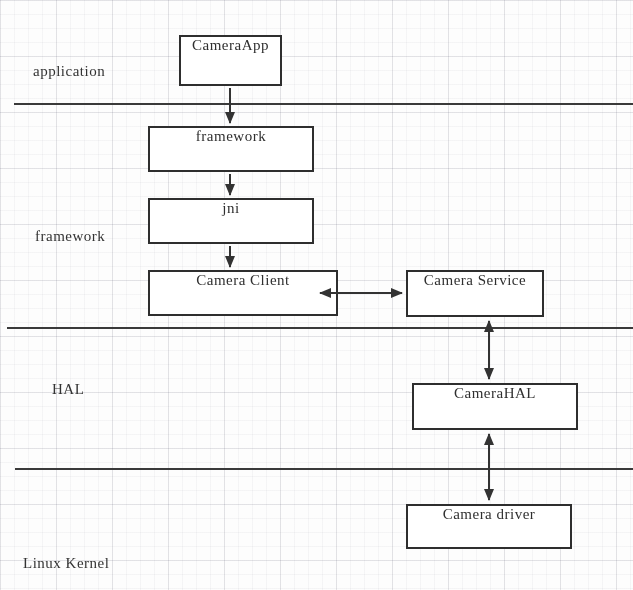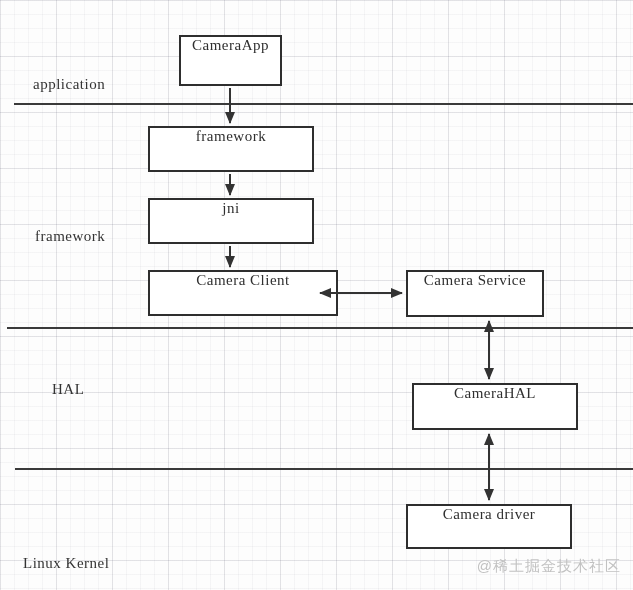--- a/index.html
+++ b/index.html
@@ -58,21 +58,21 @@
 </style>
 </head>
 <body>
 
 <div class="canvas">
 
   <div class="layer-line" style="top:103px; left:14px; width:619px;"></div>
   <div class="layer-line" style="top:327px; left:7px; width:626px;"></div>
   <div class="layer-line" style="top:468px; left:15px; width:618px;"></div>
 
-  <span class="layer-label" style="left:33px; top:76px;">application</span>
+  <span class="layer-label" style="left:33px; top:63px;">application</span>
   <span class="layer-label" style="left:35px; top:228px;">framework</span>
   <span class="layer-label" style="left:52px; top:381px;">HAL</span>
   <span class="layer-label" style="left:23px; top:518px;margin-top:37px;">Linux Kernel</span>
 
   <div class="node" style="left:179px; top:35px;  width:103px; height:51px;">
     <span>CameraApp</span>
   </div>
   <div class="node" style="left:148px; top:126px; width:166px; height:46px;">
     <span>framework</span>
   </div>
@@ -108,14 +108,13 @@
 
     <line x1="230" y1="246" x2="230" y2="267" stroke="#333333" stroke-width="2" marker-end="url(#ah)"></line>
 
     <line x1="320" y1="293" x2="402" y2="293" stroke="#333333" stroke-width="2" marker-start="url(#ahr)" marker-end="url(#ah)"></line>
 
     <line x1="489" y1="321" x2="489" y2="379" stroke="#333333" stroke-width="2" marker-start="url(#ahr)" marker-end="url(#ah)"></line>
 
     <line x1="489" y1="434" x2="489" y2="500" stroke="#333333" stroke-width="2" marker-start="url(#ahr)" marker-end="url(#ah)"></line>
   </svg>
 
-  <div class="watermark">@稀土掘金技术社区</div>
 </div>
 
 </body></html>

